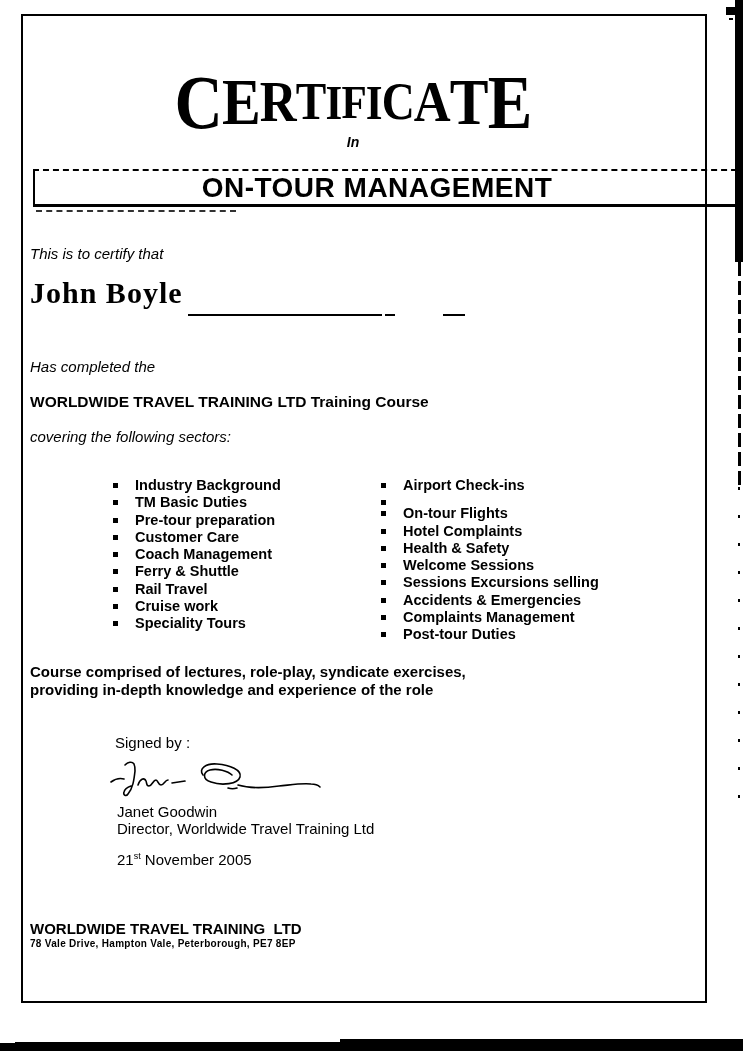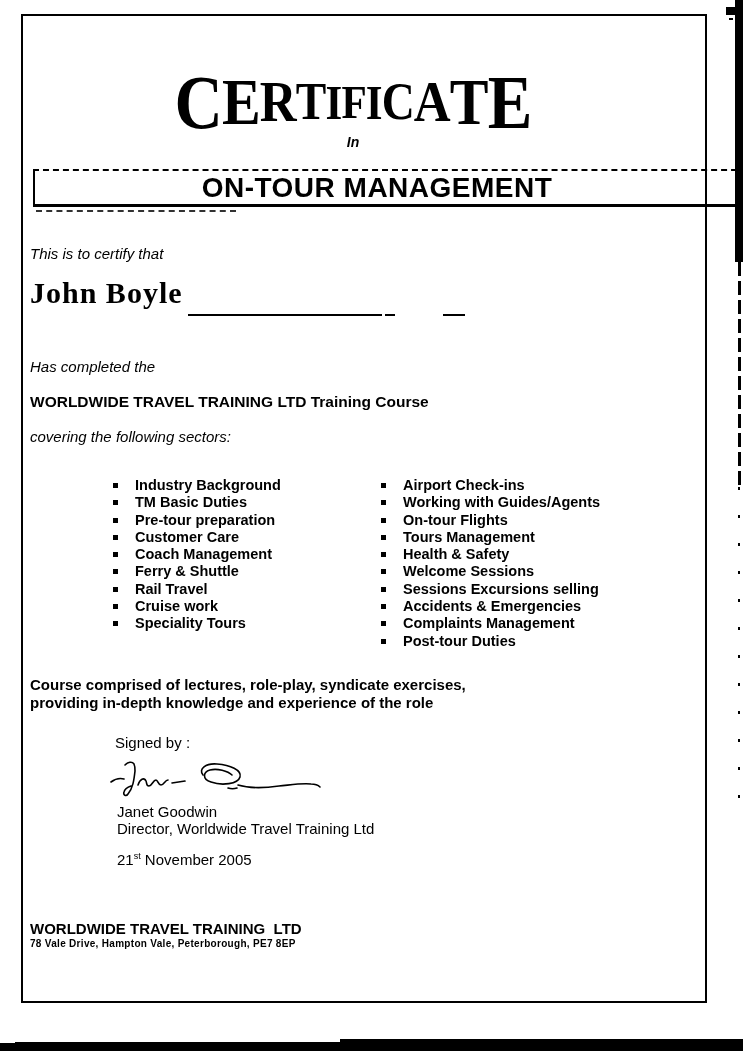--- a/index.html
+++ b/index.html
@@ -72,21 +72,21 @@
     position:absolute;top:477px;margin:0;padding:0;list-style:none;
     font-weight:bold;font-size:14.5px;line-height:17.3px;
   }
   .sector-list.left{left:113px;width:265px;}
   .sector-list.right{left:381px;width:290px;}
   .sector-list li{display:flex;align-items:flex-start;}
   .blt{
     flex:0 0 auto;width:5px;height:5px;background:#000;
     margin:6px 17px 0 0;
   }
-  .summary{top:663px;font-weight:bold;font-size:15px;line-height:17.5px;margin-top:13px;}
+  .summary{top:663px;font-weight:bold;font-size:15px;line-height:17.5px;}
   .signed-label{position:absolute;left:115px;top:734px;font-size:15px;}
   .signature-svg{position:absolute;left:108px;top:758px;}
   .sig-name{position:absolute;left:117px;top:803px;font-size:15px;}
   .sig-role{position:absolute;left:117px;top:820px;font-size:15px;}
   .sig-date{position:absolute;left:117px;top:851px;font-size:15px;}
   .sig-date sup{font-size:9px;}
   .footer-company{top:920px;font-weight:bold;font-size:15px;white-space:pre;}
   .footer-address{top:938px;font-weight:bold;font-size:10px;letter-spacing:0.3px;}
   
   .art{position:absolute;background:#000;}
@@ -170,29 +170,28 @@
       <span>Speciality Tours</span>
     </li>
     </ul>
   <ul class="sector-list right">
       <li>
       <span class="blt"></span>
       <span>Airport Check-ins</span>
     </li>
       <li>
       <span class="blt"></span>
-      <span>Working with Guides/Agents</span>
     </li>
       <li>
       <span class="blt"></span>
       <span>On-tour Flights</span>
     </li>
       <li>
       <span class="blt"></span>
-      <span>Tours Management</span>
+      <span>Hotel Complaints</span>
     </li>
       <li>
       <span class="blt"></span>
       <span>Health &amp; Safety</span>
     </li>
       <li>
       <span class="blt"></span>
       <span>Welcome Sessions</span>
     </li>
       <li>

